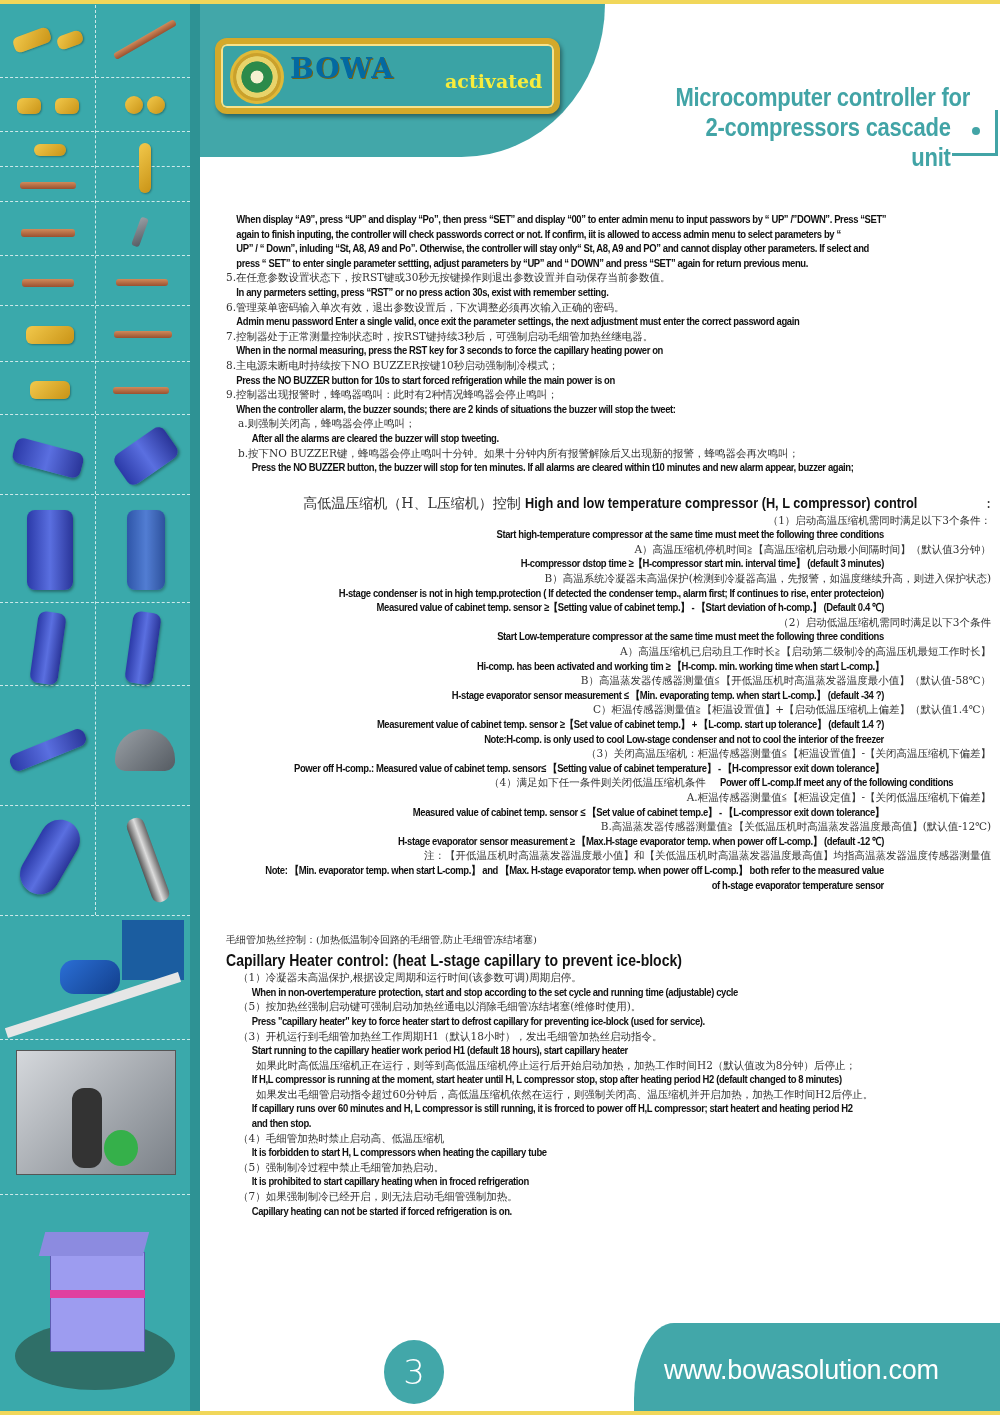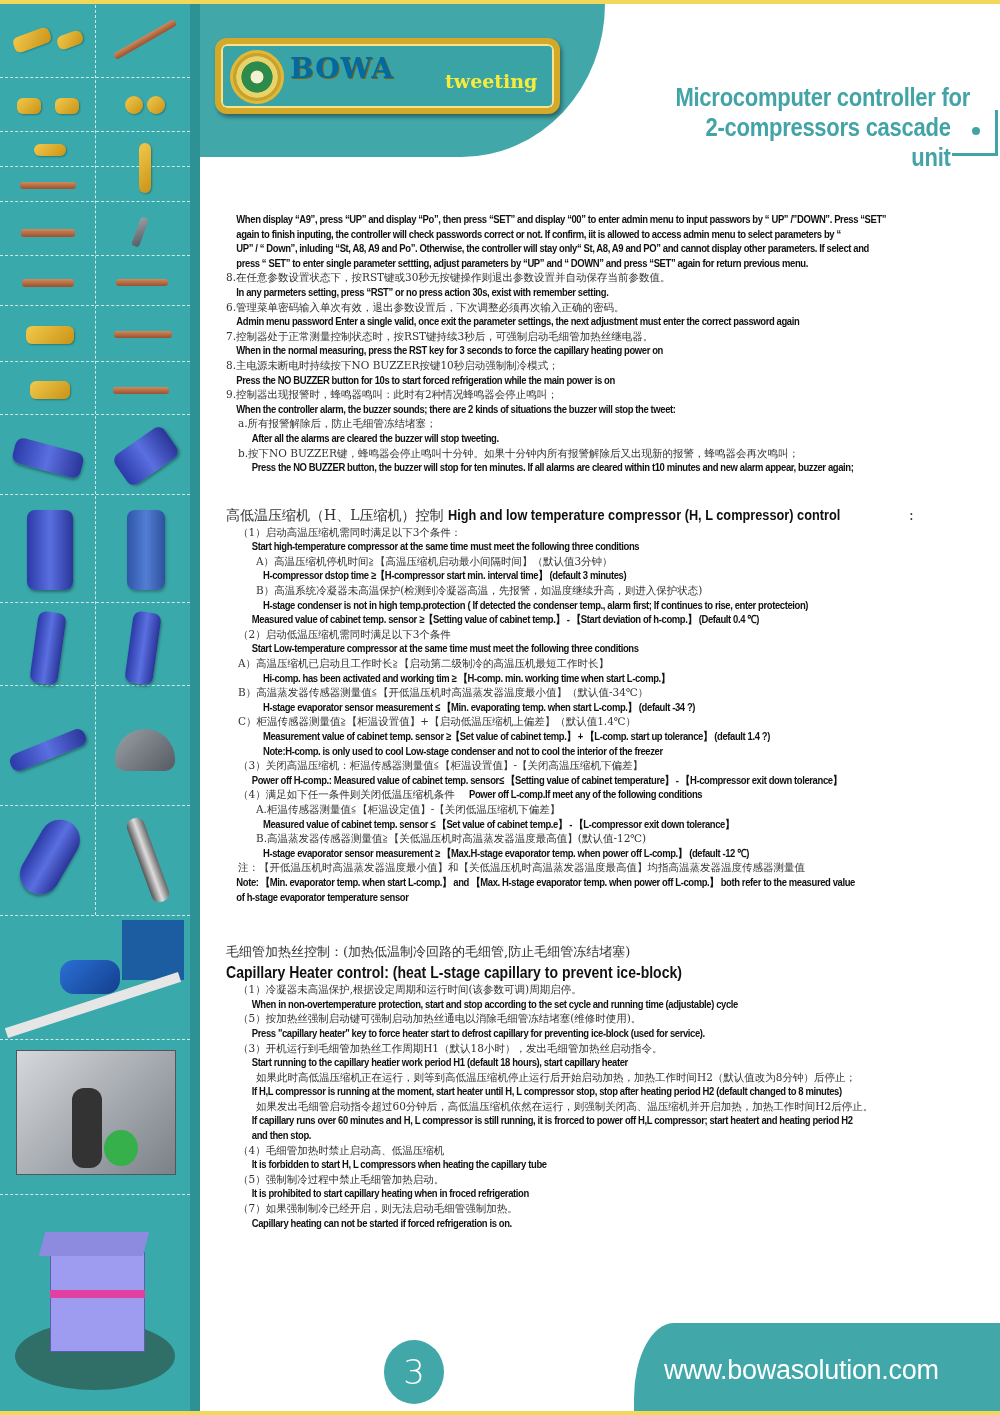--- a/index.html
+++ b/index.html
@@ -37,21 +37,21 @@
   
   .content { position: absolute; left: 226px; top: 212px; width: 765px; }
   .en { font-family: "Liberation Sans", sans-serif; font-weight: bold; font-size: 11px; line-height: 14.6px; letter-spacing: -0.45px; color: #111; white-space: nowrap; transform: scaleX(0.86); transform-origin: left center; }
   .cn { font-family: "DejaVu Serif", serif; font-size: 10.5px; line-height: 14.6px; color: #333; white-space: nowrap; }
   .ind1 { padding-left: 12px; }
   .ind2 { padding-left: 30px; }
   .ind3 { padding-left: 43px; }
   .heading-mixed { font-size: 14.5px; line-height: 20px; white-space: nowrap; }
   .heading-mixed .cn-h { font-family: "DejaVu Serif", serif; font-size: 14px; color: #333; }
   .heading-mixed .en-h { font-family: "Liberation Sans", sans-serif; font-weight: bold; font-size: 15px; color: #111; display: inline-block; transform: scaleX(0.85); transform-origin: left center; }
-  .h-cn { font-family: "DejaVu Serif", serif; font-size: 13px; line-height: 20px; color: #333; }
+  .h-cn { font-family: "DejaVu Serif", serif; font-size: 10px; line-height: 20px; color: #333; }
   .h-en { font-family: "Liberation Sans", sans-serif; font-weight: bold; font-size: 16.5px; line-height: 20px; color: #111; transform: scaleX(0.85); transform-origin: left center; white-space: nowrap; }
 
   
   .page-circle { position: absolute; left: 384px; top: 1340px; width: 60px; height: 64px; border-radius: 50%; background: #42a7a9; color: #fff; font-family: "DejaVu Sans", sans-serif; font-size: 34px; font-weight: 200; display: flex; align-items: center; justify-content: center; }
   .footer-band { position: absolute; left: 634px; top: 1323px; width: 366px; height: 88px; background: #42a7a9; border-top-left-radius: 40px 75px; }
   .footer-url { position: absolute; left: 664px; top: 1355px; font-family: "Liberation Sans", sans-serif; font-size: 27px; color: #ffffff; letter-spacing: -0.3px; }
 </style>
 </head>
 <body>
 
@@ -184,73 +184,73 @@
     <div style="position:absolute;left:40px;top:68px;width:95px;height:8px;background:#e040a0;"></div>
   </div>
 </aside>
 <div class="sidebar-edge"></div>
 
 <header>
   <div class="header-band"></div>
   <div class="logo-frame"></div>
   <div class="logo-emblem"></div>
   <div class="logo-text">BOWA</div>
-  <div class="logo-sub">tweeting</div>
+  <div class="logo-sub">activated</div>
 
   <div class="title-block">
     <span class="title-line">Microcomputer controller for</span>
     <span class="title-line" style="padding-right:22px;">2-compressors cascade unit</span>
   </div>
   <div class="title-dot"></div>
   <div class="title-corner-v"></div>
   <div class="title-corner-h"></div>
 </header>
 
 <main class="content">
 
   <section>
     <div class="en ind1">When display “A9”, press “UP” and display “Po”, then press “SET” and display “00” to enter admin menu to input passwors by “ UP” /”DOWN”. Press “SET”</div>
     <div class="en ind1">again to finish inputing, the controller will check passwords correct or not. If confirm, iit is allowed to access admin menu to select parameters by “</div>
     <div class="en ind1">UP” / “ Down”, inluding “St, A8, A9 and Po”. Otherwise, the controller will stay  only“ St, A8, A9 and PO” and cannot display other parameters. If select and</div>
     <div class="en ind1">press “ SET” to enter single parameter settting, adjust parameters by “UP” and “ DOWN” and press “SET” again for return previous menu.</div>
 
-    <div class="cn">8.在任意参数设置状态下，按RST键或30秒无按键操作则退出参数设置并自动保存当前参数值。</div>
+    <div class="cn">5.在任意参数设置状态下，按RST键或30秒无按键操作则退出参数设置并自动保存当前参数值。</div>
     <div class="en ind1">In any parmeters setting, press “RST” or no press action 30s, exist with remember setting.</div>
     <div class="cn">6.管理菜单密码输入单次有效，退出参数设置后，下次调整必须再次输入正确的密码。</div>
     <div class="en ind1">Admin menu password Enter a single valid, once exit the parameter settings, the next adjustment must enter the correct password again</div>
     <div class="cn">7.控制器处于正常测量控制状态时，按RST键持续3秒后，可强制启动毛细管加热丝继电器。</div>
     <div class="en ind1">When in the normal measuring, press the RST key for 3 seconds to force the capillary heating power on</div>
     <div class="cn">8.主电源未断电时持续按下NO BUZZER按键10秒启动强制制冷模式；</div>
     <div class="en ind1">Press the NO BUZZER button for 10s to start forced refrigeration while the main power is on</div>
     <div class="cn">9.控制器出现报警时，蜂鸣器鸣叫：此时有2种情况蜂鸣器会停止鸣叫；</div>
     <div class="en ind1">When the controller alarm, the buzzer sounds; there are 2 kinds of situations the buzzer will stop the tweet:</div>
-    <div class="cn ind1">a.所有报警解除后，防止毛细管冻结堵塞；</div>
+    <div class="cn ind1">a.则强制关闭高，蜂鸣器会停止鸣叫；</div>
     <div class="en ind2">After all the alarms are cleared the buzzer will stop tweeting.</div>
     <div class="cn ind1">b.按下NO BUZZER键，蜂鸣器会停止鸣叫十分钟。如果十分钟内所有报警解除后又出现新的报警，蜂鸣器会再次鸣叫；</div>
     <div class="en ind2">Press the NO BUZZER button, the buzzer will stop for ten minutes. If all alarms are cleared within t10 minutes and new alarm appear,  buzzer again;</div>
   </section>
 
-  <section style="margin-top:30px;">
+  <section style="margin-top:18px;text-align:right;">
     <div class="heading-mixed">
       <span class="cn-h">高低温压缩机（H、L压缩机）控制</span>
       <span class="en-h">High and low temperature compressor (H, L compressor) control</span><span class="cn-h">:</span>
     </div>
     <div id="s2-lines">
         <div class="cn ind1">（1）启动高温压缩机需同时满足以下3个条件：</div>
         <div class="en ind2">Start high-temperature compressor at the same time must meet the following three conditions</div>
         <div class="cn ind2">A）高温压缩机停机时间≧【高温压缩机启动最小间隔时间】（默认值3分钟）</div>
         <div class="en ind3">H-compressor dstop time ≥【H-compressor start min. interval time】 (default 3 minutes)</div>
         <div class="cn ind2">B）高温系统冷凝器未高温保护(检测到冷凝器高温，先报警，如温度继续升高，则进入保护状态)</div>
         <div class="en ind3">H-stage condenser is not in high temp.protection ( If detected the condenser temp., alarm first; If continues to rise, enter  protecteion)</div>
         <div class="en ind2">Measured value of cabinet temp. sensor ≥【Setting value of cabinet temp.】 - 【Start deviation of h-comp.】 (Default 0.4 ℃)</div>
         <div class="cn ind1">（2）启动低温压缩机需同时满足以下3个条件</div>
         <div class="en ind2">Start Low-temperature compressor at the same time must meet the following three conditions</div>
         <div class="cn ind1">  A）高温压缩机已启动且工作时长≧【启动第二级制冷的高温压机最短工作时长】</div>
         <div class="en ind3">Hi-comp. has been activated and working tim ≥ 【H-comp. min. working time when start L-comp.】</div>
-        <div class="cn ind1">  B）高温蒸发器传感器测量值≦【开低温压机时高温蒸发器温度最小值】（默认值-34℃）</div>
+        <div class="cn ind1">  B）高温蒸发器传感器测量值≦【开低温压机时高温蒸发器温度最小值】（默认值-58℃）</div>
         <div class="en ind3">H-stage evaporator sensor measurement ≤ 【Min. evaporating temp. when start L-comp.】 (default -34 ?)</div>
         <div class="cn ind1">  C）柜温传感器测量值≧【柜温设置值】+【启动低温压缩机上偏差】（默认值1.4℃）</div>
         <div class="en ind3">Measurement value of cabinet temp. sensor ≥【Set value of cabinet temp.】 + 【L-comp. start up tolerance】 (default 1.4 ?)</div>
         <div class="en ind3">Note:H-comp. is only used to cool Low-stage condenser and not to cool the interior of the freezer</div>
         <div class="cn ind1">（3）关闭高温压缩机：柜温传感器测量值≦【柜温设置值】-【关闭高温压缩机下偏差】</div>
         <div class="en ind2">Power off H-comp.: Measured value of cabinet temp. sensor≤ 【Setting value of cabinet temperature】 - 【H-compressor  exit down tolerance】</div>
         <div class="cn ind1"><span>（4）满足如下任一条件则关闭低温压缩机条件</span><span class="en" style="display: inline-block; margin-left: 14px;">Power off L-comp.If meet any of the following conditions</span></div>
         <div class="cn ind2">A.柜温传感器测量值≦【柜温设定值】-【关闭低温压缩机下偏差】</div>
         <div class="en ind3">Measured value of cabinet temp. sensor ≤ 【Set value of cabinet temp.e】 - 【L-compressor exit down tolerance】</div>
         <div class="cn ind2">B.高温蒸发器传感器测量值≧【关低温压机时高温蒸发器温度最高值】(默认值-12℃)</div>

